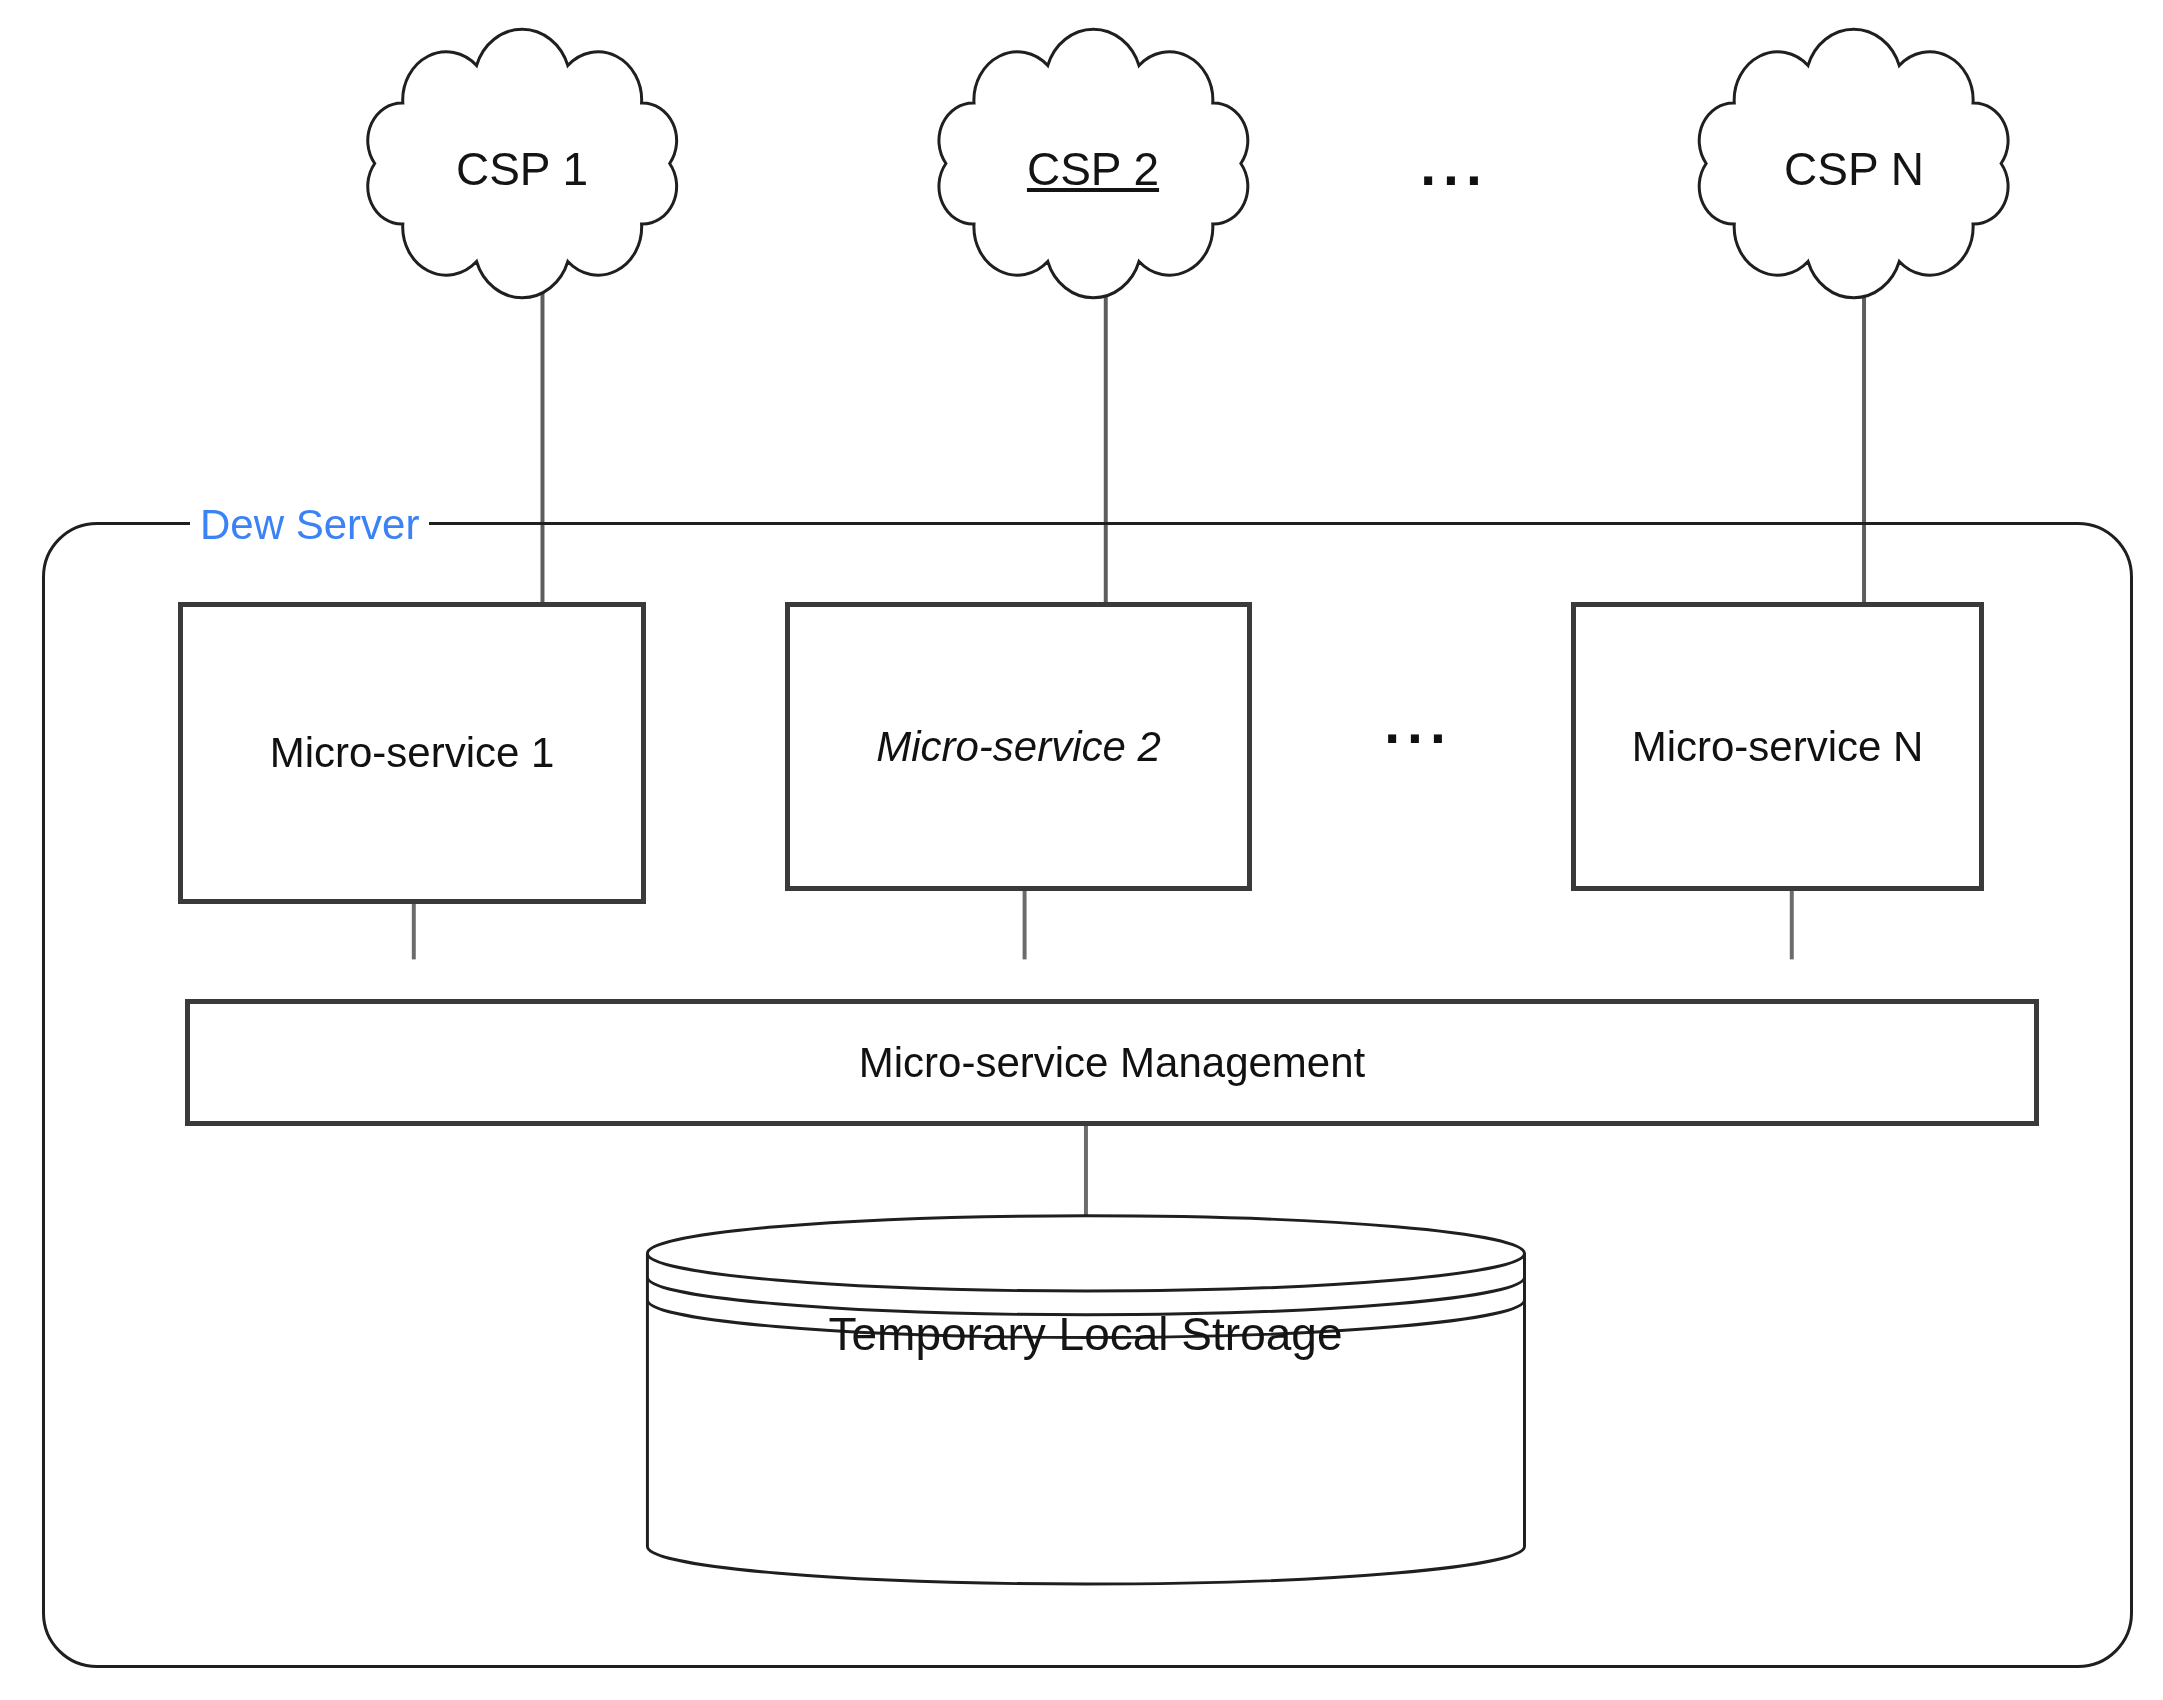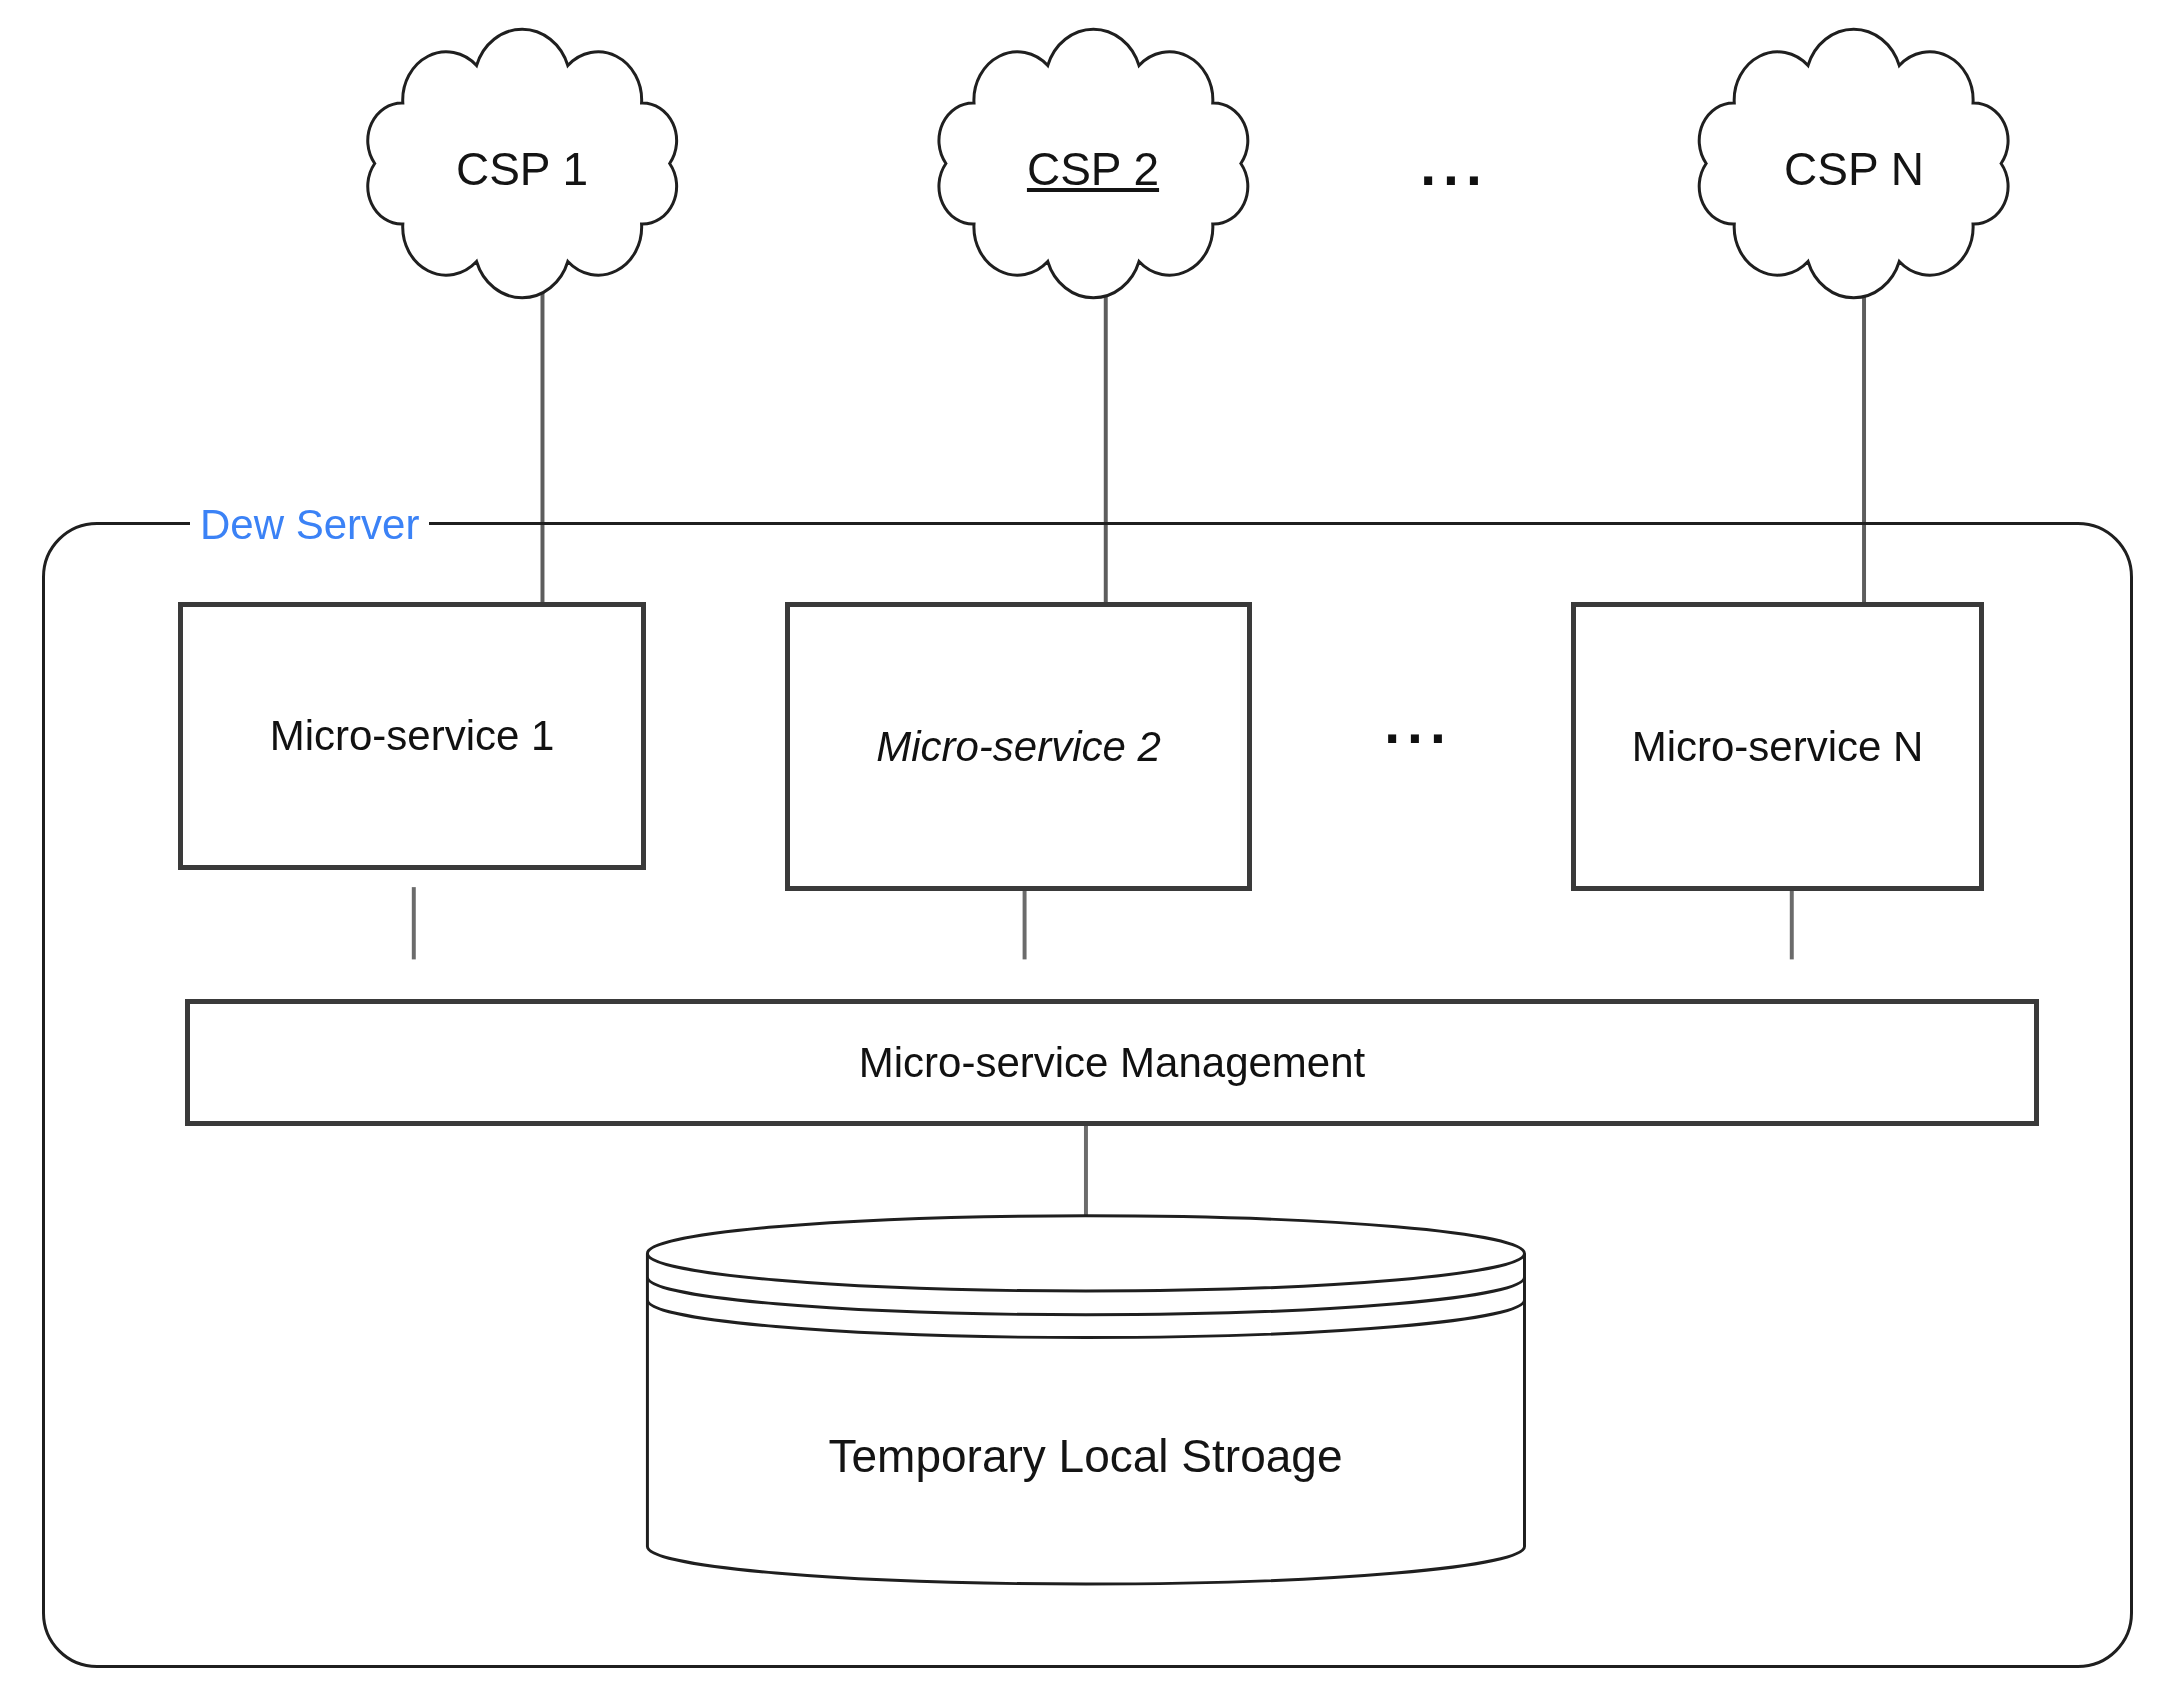--- a/index.html
+++ b/index.html
@@ -72,38 +72,38 @@
     top: 499px;
     height: 51px;
     padding: 0 10px;
     background: #ffffff;
     font-size: 42px;
     display: flex;
     align-items: center;
     justify-content: center;
     color: #3b82f6;
   }
-  #ms1 { left: 178px;  top: 602px; width: 468px; height: 268px; }
+  #ms1 { left: 178px;  top: 602px; width: 468px; height: 302px; }
   #ms2 { left: 785px;  top: 602px; width: 467px; height: 289px; font-style: italic; }
   #msN { left: 1571px; top: 602px; width: 413px; height: 289px; }
   #management {
     left: 185px;
     top: 955px;
     width: 1854px;
     height: 127px;
     margin-top: 44px;
   }
   #cloud-label-1 { left: 351px;  top: 134px; width: 342px; }
   #cloud-label-2 { left: 922px;  top: 134px; width: 342px; text-decoration: underline; }
   #cloud-label-n { left: 1683px; top: 134px; width: 342px; }
   #cloud-ellipsis   { left: 1380px; top: 139px; width: 149px; }
   #service-ellipsis { left: 1344px; top: 697px; width: 149px; }
   #storage-label {
     left: 647px;
-    top: 1424px;
+    top: 1302px;
     width: 877px;
     height: 63px;
     font-size: 46px;
   }
 </style>
 </head>
 <body>
 
 <div id="canvas">
 

